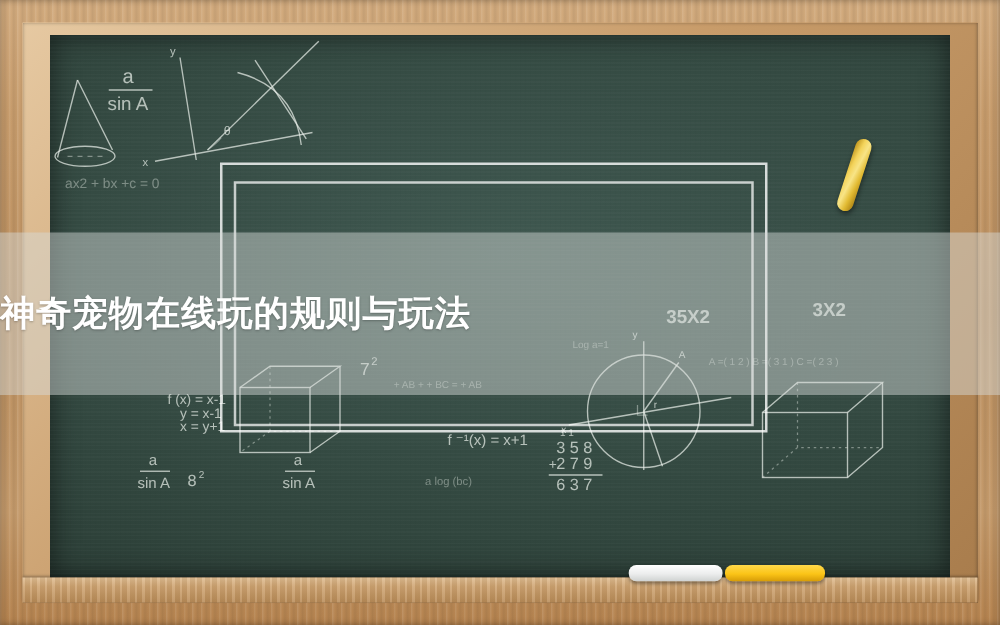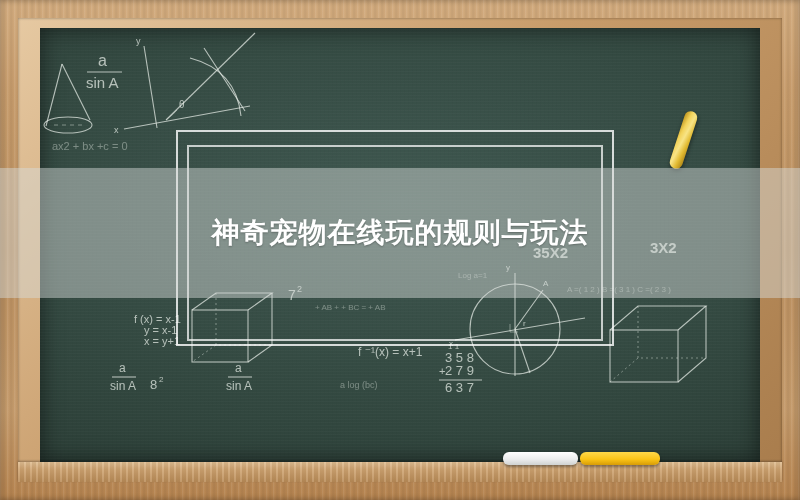--- a/index.html
+++ b/index.html
@@ -86,26 +86,25 @@
     width: 13px; height: 60px;
     border-radius: 7px;
     background: linear-gradient(100deg, #b88d16 0%, #f3d35a 28%, #f8e486 48%, #e2bb33 72%, #a97f12 100%);
     transform: rotate(18deg);
     box-shadow: 1px 2px 4px rgba(0,0,0,0.45);
   }
 
   
   #title-band {
     position: absolute;
-    left: 0; top: 168px;
+    left: 0; top: 186px;
     width: 800px; height: 130px;
     background: rgba(214, 219, 216, 0.47);
     display: flex;
     align-items: center;
-    justify-content: center;
     z-index: 5;
   }
   #page-title {
     color: #ffffff;
     font-size: 28px;
     font-weight: 700;
     letter-spacing: 1px;
     line-height: 1;
     text-shadow: 0 1px 2px rgba(0,0,0,0.28);
     white-space: nowrap;

